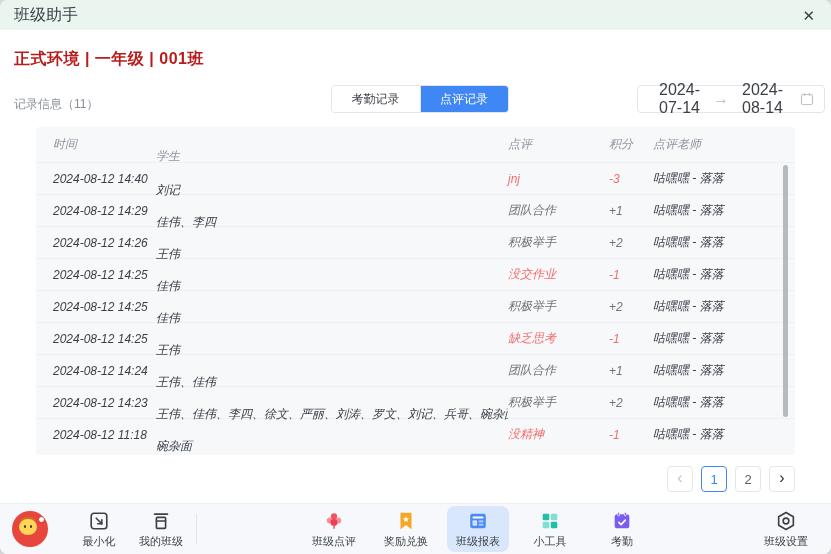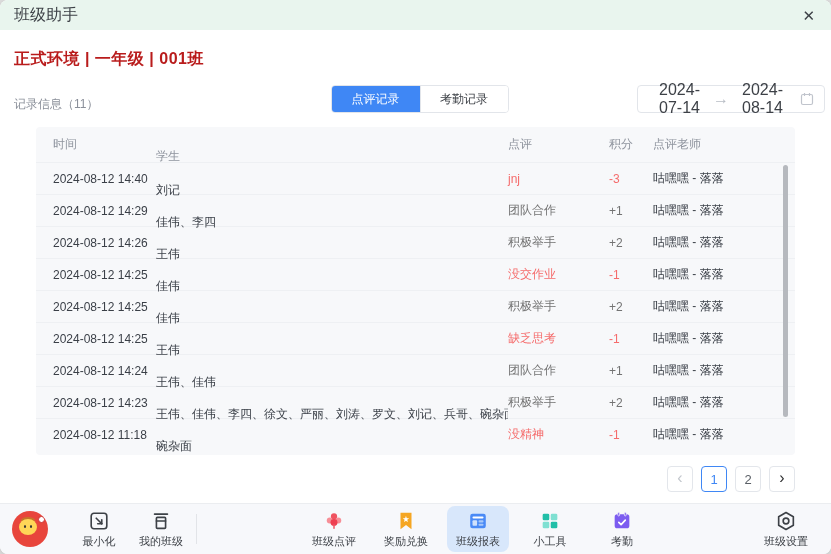--- a/index.html
+++ b/index.html
@@ -24,21 +24,21 @@
   .tab{width:88px;height:26px;line-height:26px;text-align:center;font-size:12px;
     color:#3d4147;background:#fff;cursor:pointer;}
   .tab + .tab{border-left:1px solid #e2e5ea;}
   .tab.active{background:#3f87f5;color:#fff;}
   .daterange{margin-left:auto;display:flex;align-items:center;border:1px solid #e2e5ea;
     border-radius:4px;height:28px;padding:0 10px;font-size:16px;color:#3d4147;width:188px;}
   .daterange .date{flex:1;text-align:center;}
   .daterange .arrow{color:#b7bcc4;padding:0 2px;}
   .cal-icon{margin-left:6px;display:flex;}
   
-  .table-card{margin:14px 36px 0;background:#f7f8fa;border-radius:4px;position:relative;padding-bottom:5px;}
+  .table-card{margin:14px 36px 0;background:#f7f8fa;border-radius:4px;position:relative;padding-bottom:5px;font-style:italic;}
   .trow{display:flex;align-items:center;height:32px;padding:0 20px 0 17px;
     font-size:12px;color:#3a3f47;border-top:1px solid #eef0f3;}
   .trow.head{height:35px;color:#8f949e;border-top:none;}
   .col-time{width:103px;flex:none;}
   .col-student{flex:1;padding-right:8px;white-space:nowrap;overflow:hidden;margin-top:24px;}
   .col-comment{width:101px;flex:none;}
   .col-points{width:44px;flex:none;}
   .col-teacher{width:122px;flex:none;}
   .neg{color:#f56c6c;}
   .pos{color:#737373;}
@@ -80,22 +80,22 @@
   <div class="titlebar">
     <span class="app-title">班级助手</span>
     <span class="close-btn">✕</span>
   </div>
 
   <div class="page-title">正式环境 | 一年级 | 001班</div>
 
   <div class="controls">
     <span class="record-info">记录信息（11）</span>
     <div class="tabs">
+      <div class="tab">考勤记录</div>
       <div class="tab active">点评记录</div>
-      <div class="tab">考勤记录</div>
     </div>
     <div class="daterange">
       <span class="date">2024-07-14</span>
       <span class="arrow">→</span>
       <span class="date">2024-08-14</span>
       <span class="cal-icon">
         <svg width="14" height="14" viewBox="0 0 14 14">
             <rect x="1.5" y="2.5" width="11" height="10" rx="1.5" fill="none" stroke="#c0c4cc" stroke-width="1.2"></rect>
             <line x1="4.5" y1="1" x2="4.5" y2="4" stroke="#c0c4cc" stroke-width="1.2"></line>
             <line x1="9.5" y1="1" x2="9.5" y2="4" stroke="#c0c4cc" stroke-width="1.2"></line>

